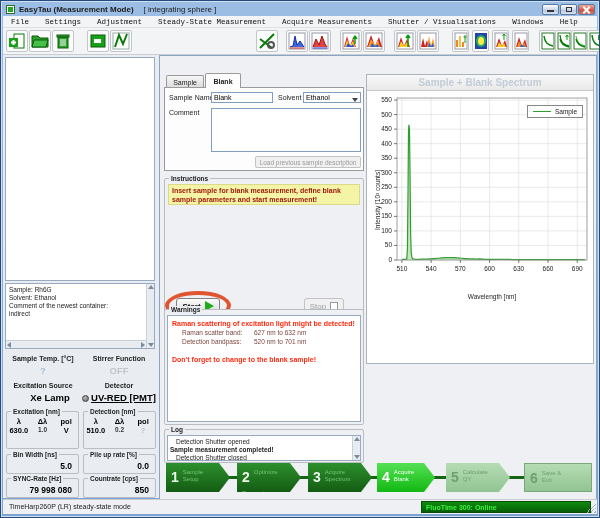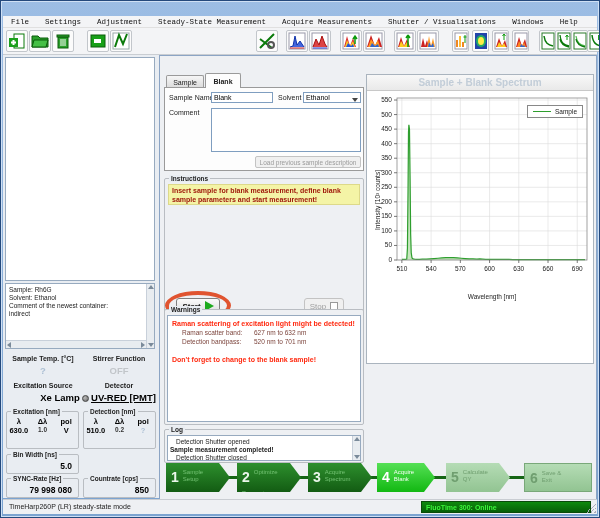--- a/index.html
+++ b/index.html
@@ -100,20 +100,37 @@
   .sb-left{position:absolute;left:6px;top:3px;}
   .sb-device{position:absolute;left:418px;top:1px;width:170px;height:12px;background:linear-gradient(#0e8a0e,#075e07);border:1px solid #titre;border:1px solid #0a4a0a;color:#3bf63b;font-weight:bold;font-size:7px;line-height:12px;padding-left:4px;}
   .grip{position:absolute;right:1px;bottom:1px;width:10px;height:10px;background:
     linear-gradient(135deg,transparent 50%,#aab 50%,#aab 55%,transparent 55%,transparent 70%,#aab 70%,#aab 75%,transparent 75%,transparent 90%,#aab 90%);}
 </style>
 </head>
 <body>
 
 <div class="stage">
 
+  <div class="titlebar">
+    <span class="app-icon"></span>
+    <span class="win-title">EasyTau  (Measurement Mode)</span>
+    <span class="win-suffix">[ integrating sphere ]</span>
+    <span class="win-controls">
+      <span class="wbtn">
+          <span class="glyph-min"></span>
+        </span>
+      <span class="wbtn">
+          <span class="glyph-max"></span>
+        </span>
+      <span class="wbtn close">
+          <span class="glyph-close-a"></span>
+          <span class="glyph-close-b"></span>
+        </span>
+    </span>
+  </div>
 
   <div class="menubar">
     <span class="menu-item">File</span>
     <span class="menu-item">Settings</span>
     <span class="menu-item">Adjustment</span>
     <span class="menu-item">Steady-State Measurement</span>
     <span class="menu-item">Acquire Measurements</span>
     <span class="menu-item">Shutter / Visualisations</span>
     <span class="menu-item">Windows</span>
     <span class="menu-item">Help</span>
@@ -284,21 +301,21 @@
           <span class="tri right"></span>
         </span>
     </div>
 
     <div class="lp-label" style="left:2px;top:300px;width:76px;">Sample Temp. [°C]</div>
     <div class="lp-value dim" style="left:2px;top:310px;width:76px;">?</div>
     <div class="lp-label" style="left:78px;top:300px;width:76px;">Stirrer Function</div>
     <div class="lp-value off" style="left:78px;top:310px;width:76px;">OFF</div>
 
     <div class="lp-label" style="left:2px;top:327px;width:76px;">Excitation Source</div>
-    <div class="lp-value" style="left:19px;top:337px;width:76px;">Xe Lamp</div>
+    <div class="lp-value" style="left:9px;top:337px;width:76px;">Xe Lamp</div>
     <div class="lp-label" style="left:78px;top:327px;width:76px;">Detector</div>
     <div class="lp-value" style="left:78px;top:337px;width:76px;text-decoration:underline;"><span class="dot"></span><span>UV-RED [PMT]</span></div>
 
     <div class="gb" style="left:3px;top:356px;width:73px;height:38px;">
       <span class="gbt">Excitation [nm]</span>
       <div class="g3">
         <span>λ</span>
         <span>Δλ</span>
         <span>pol</span>
         <span>630.0</span>
@@ -314,20 +331,24 @@
         <span>pol</span>
         <span>510.0</span>
         <span class="small">0.2</span>
         <span class="dim">?</span>
       </div>
     </div>
 
     <div class="gb" style="left:3px;top:399px;width:73px;height:20px;">
       <span class="gbt">Bin Width [ns]</span>
       <span class="val-r">5.0</span>
+    </div>
+    <div class="gb" style="left:80px;top:399px;width:73px;height:20px;">
+      <span class="gbt">Pile up rate [%]</span>
+      <span class="val-r">0.0</span>
     </div>
     <div class="gb" style="left:3px;top:423px;width:73px;height:20px;">
       <span class="gbt">SYNC-Rate [Hz]</span>
       <span class="val-r">79 998 080</span>
     </div>
     <div class="gb" style="left:80px;top:423px;width:73px;height:20px;">
       <span class="gbt">Countrate [cps]</span>
       <span class="val-r">850</span>
     </div>
 

